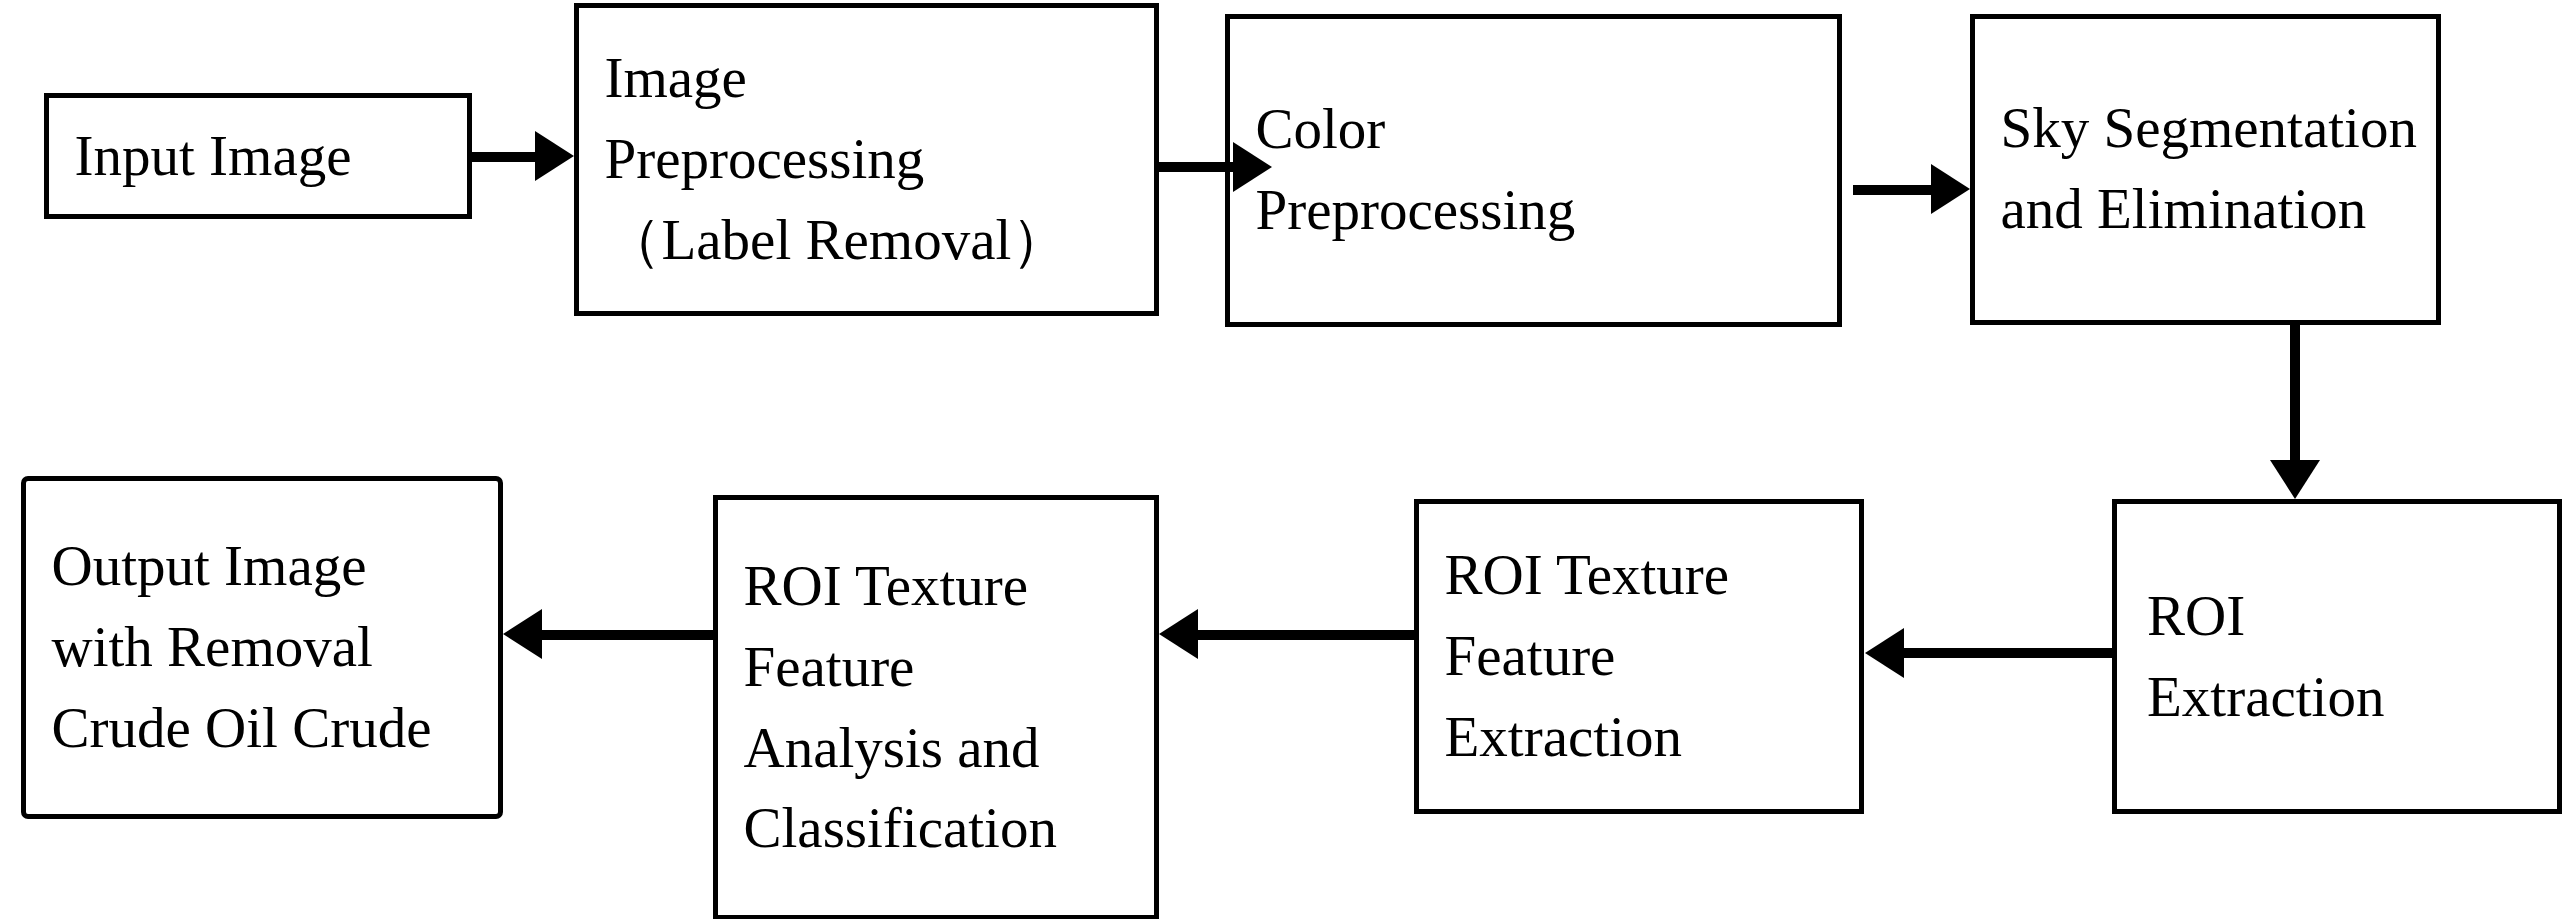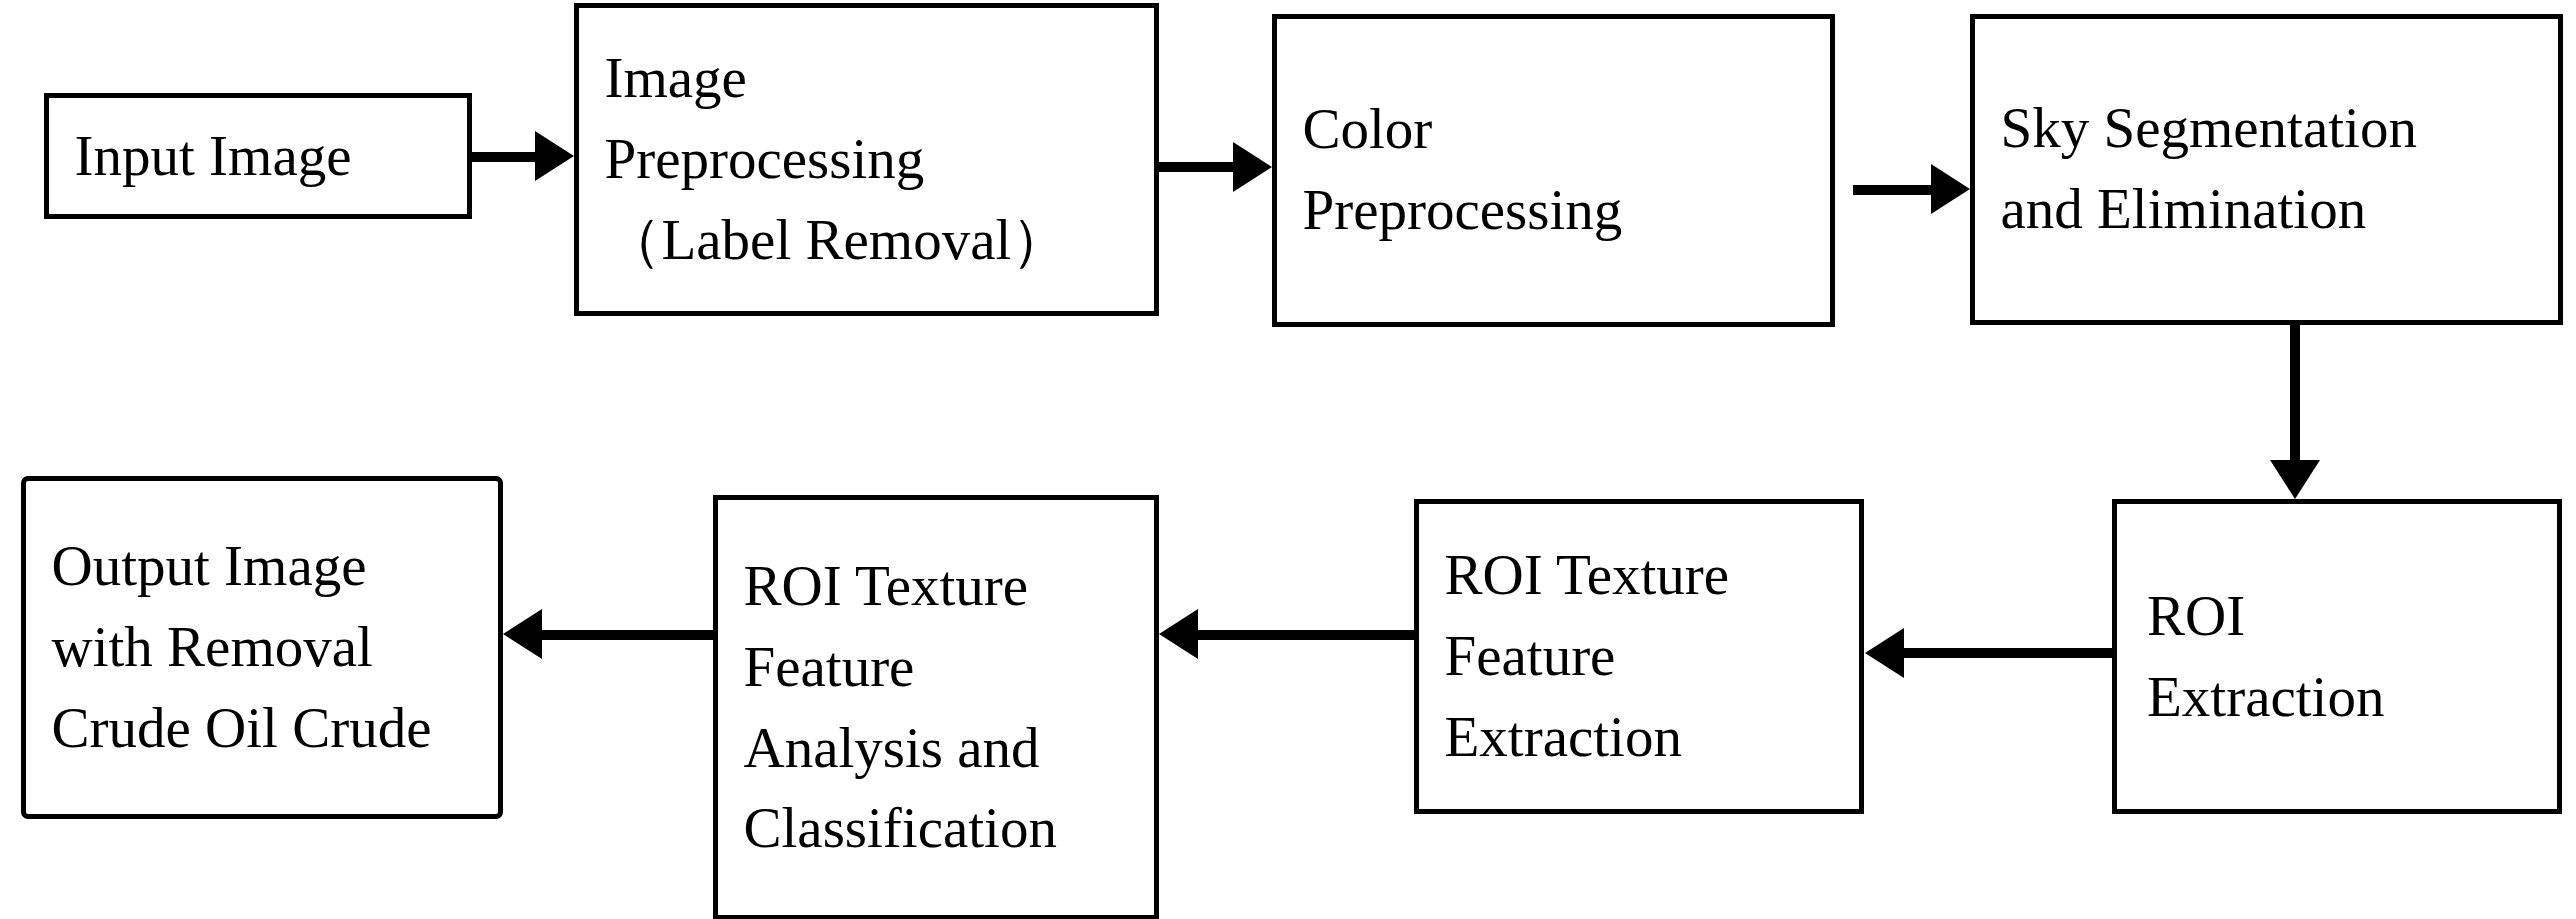--- a/index.html
+++ b/index.html
@@ -77,25 +77,25 @@
 
 <div id="canvas">
     <div class="node" style="left: 44px; top: 93px; width: 428px; height: 126px; font-size: 57px; border-color: rgb(0, 0, 0); color: rgb(0, 0, 0);">
       <span class="line">Input Image</span>
     </div>
     <div class="node" style="left: 574px; top: 3px; width: 585px; height: 313px; font-size: 57px; border-color: rgb(0, 0, 0); color: rgb(0, 0, 0);">
       <span class="line">Image</span>
       <span class="line">Preprocessing</span>
       <span class="line">（Label Removal）</span>
     </div>
-    <div class="node" style="left: 1272px; top: 13.5px; width: 563px; height: 313px; font-size: 57px; border-color: rgb(0, 0, 0); color: rgb(0, 0, 0);">
+    <div class="node" style="left: 1225px; top: 13.5px; width: 617px; height: 313px; font-size: 57px; border-color: rgb(0, 0, 0); color: rgb(0, 0, 0);">
       <span class="line">Color</span>
       <span class="line">Preprocessing</span>
     </div>
-    <div class="node" style="left: 1970px; top: 13.5px; width: 593px; height: 311px; font-size: 57px; border-color: rgb(0, 0, 0); color: rgb(0, 0, 0);">
+    <div class="node" style="left: 1970px; top: 13.5px; width: 471px; height: 311px; font-size: 57px; border-color: rgb(0, 0, 0); color: rgb(0, 0, 0);">
       <span class="line">Sky Segmentation</span>
       <span class="line">and Elimination</span>
     </div>
     <div class="node" style="left: 2112px; top: 499px; width: 450px; height: 315px; font-size: 57px; border-color: rgb(0, 0, 0); color: rgb(0, 0, 0); padding-left: 30px;">
       <span class="line">ROI</span>
       <span class="line">Extraction</span>
     </div>
     <div class="node" style="left: 1414px; top: 499px; width: 450px; height: 315px; font-size: 57px; border-color: rgb(0, 0, 0); color: rgb(0, 0, 0);">
       <span class="line">ROI Texture</span>
       <span class="line">Feature</span>

